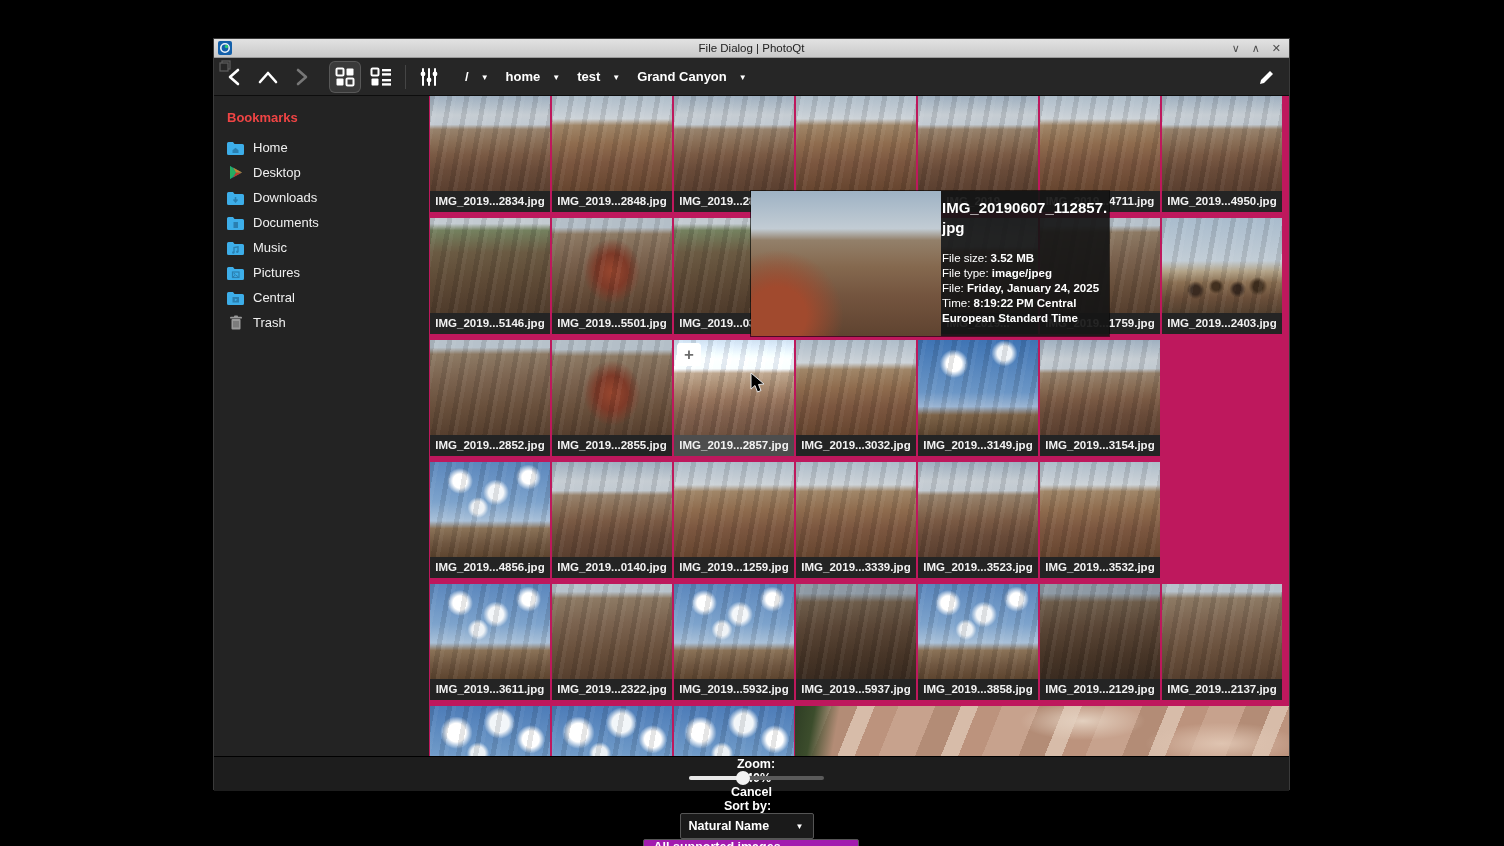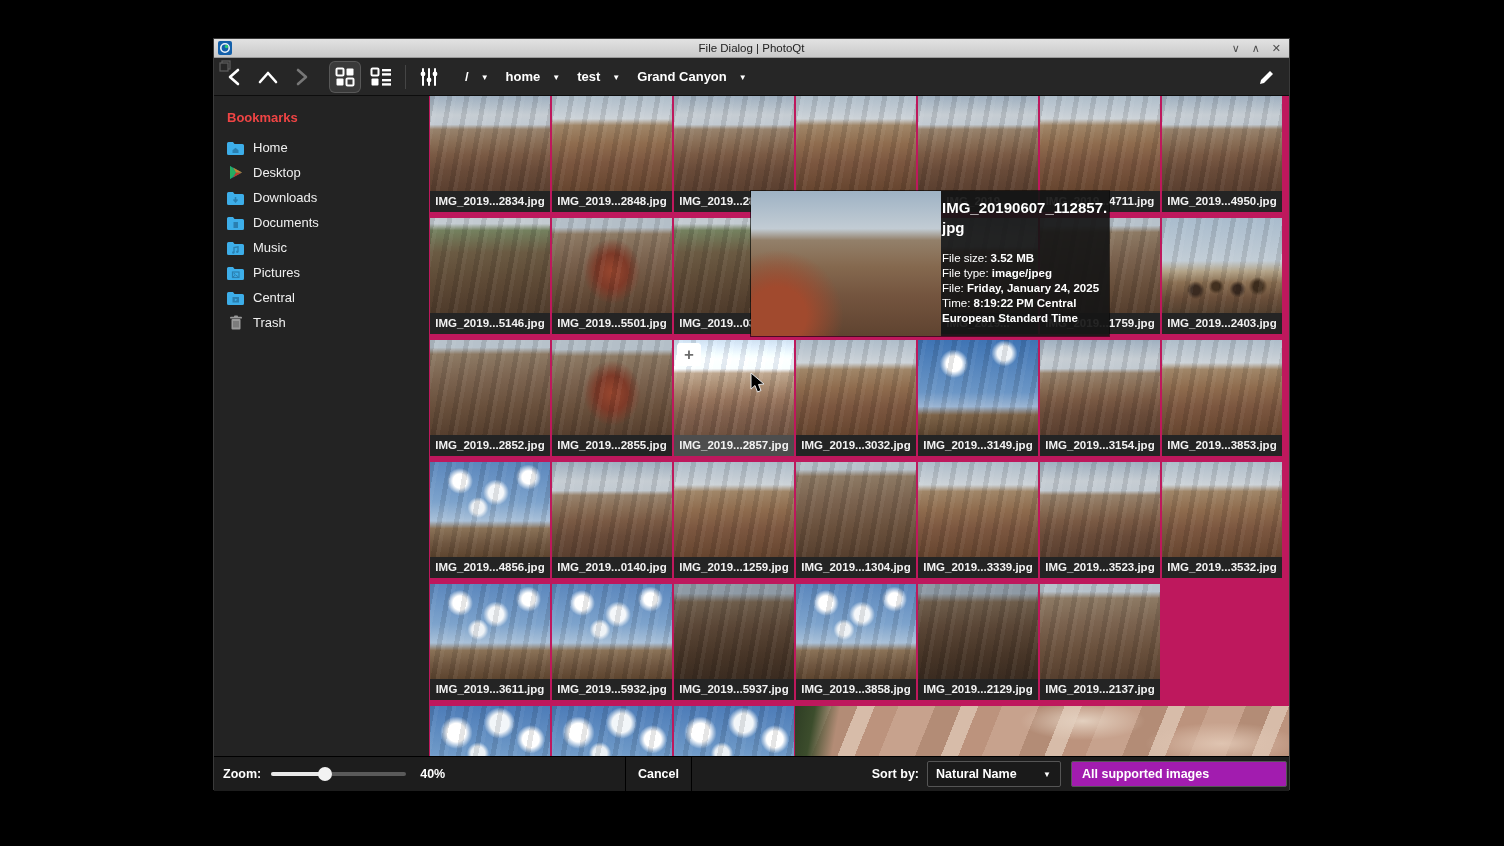--- a/index.html
+++ b/index.html
@@ -68,21 +68,21 @@
   .tooltip { position:absolute; left:537px; top:152px; width:358px; height:145px; display:flex; z-index:5; box-shadow:0 0 0 1px rgba(0,0,0,.6); }
   .tt-preview { width:190px; height:145px; flex:none;
     background:radial-gradient(circle at 14% 86%, #a14a2e 0 14%, rgba(0,0,0,0) 32%), linear-gradient(180deg,#9eb2c4 0%,#c2ccd4 26%,#93806a 34%,#85694f 52%,#74553f 72%,#5f4330 100%); }
   .tt-panel { flex:1; background:rgba(22,22,22,.93); color:#fff; padding:7px 1px; }
   .tt-title { font-size:15px; font-weight:bold; line-height:1.35; word-break:break-all; }
   .tt-lines { margin-top:12px; }
   .tt-line { font-size:11.5px; line-height:1.32; }
   .tt-line .tt-value { font-weight:bold; }
 
   
-  .bottombar { position:relative; height:35px; background:#1d1d1d; border-top:1px solid #000; display:flex; align-items:center; color:#fff; font-size:12.5px; font-weight:bold; }
+  .bottombar { position:relative; height:35px; background:#1d1d1d; border-top:1px solid #000; display:flex; align-items:center; color:#fff; font-size:12.5px; font-weight:bold;flex-direction:column; }
   .zoom-label { margin-left:9px; }
   .slider { position:relative; width:135px; height:14px; margin-left:10px; }
   .slider .track { position:absolute; top:5px; left:0; width:100%; height:4px; background:#5a5a5a; border-radius:2px; }
   .slider .fill { position:absolute; top:5px; left:0; width:40%; height:4px; background:#e8e8e8; border-radius:2px; }
   .slider .handle { position:absolute; top:0; left:calc(40% - 7px); width:14px; height:14px; background:#f2f2f2; border-radius:50%; }
   .zoom-value { margin-left:14px; font-weight:normal; }
   .bb-divider { width:1px; height:35px; background:#000; }
   .cancel-btn { width:65px; text-align:center; }
   .spacer { flex:1; }
   .sort-label { margin-right:8px; }
@@ -356,59 +356,55 @@
               <div class="flabel">IMG_2019...3032.jpg</div>
             </div>
             <div class="cell">
               <div class="thumb v6"></div>
               <div class="flabel">IMG_2019...3149.jpg</div>
             </div>
             <div class="cell">
               <div class="thumb v1"></div>
               <div class="flabel">IMG_2019...3154.jpg</div>
             </div>
-            <div class="cell">
-              <div class="thumb v2"></div>
-              <div class="flabel">IMG_2019...3853.jpg</div>
-            </div>
           </div>
           <div class="grid-row">
             <div class="cell">
               <div class="thumb v5"></div>
               <div class="flabel">IMG_2019...4856.jpg</div>
             </div>
             <div class="cell">
               <div class="thumb v1"></div>
               <div class="flabel">IMG_2019...0140.jpg</div>
             </div>
             <div class="cell">
               <div class="thumb v2"></div>
               <div class="flabel">IMG_2019...1259.jpg</div>
             </div>
             <div class="cell">
-              <div class="thumb v3"></div>
-              <div class="flabel">IMG_2019...1304.jpg</div>
-            </div>
-            <div class="cell">
               <div class="thumb v2"></div>
               <div class="flabel">IMG_2019...3339.jpg</div>
             </div>
             <div class="cell">
               <div class="thumb v1"></div>
               <div class="flabel">IMG_2019...3523.jpg</div>
             </div>
             <div class="cell">
               <div class="thumb v2"></div>
               <div class="flabel">IMG_2019...3532.jpg</div>
             </div>
           </div>
           <div class="grid-row">
             <div class="cell">
               <div class="thumb v5"></div>
               <div class="flabel">IMG_2019...3611.jpg</div>
+            </div>
+            <div class="cell">
+              <div class="thumb v3"></div>
+              <div class="flabel">IMG_2019...2322.jpg</div>
             </div>
             <div class="cell">
               <div class="thumb v5"></div>
               <div class="flabel">IMG_2019...5932.jpg</div>
             </div>
             <div class="cell">
               <div class="thumb v7"></div>
               <div class="flabel">IMG_2019...5937.jpg</div>
             </div>
             <div class="cell">

